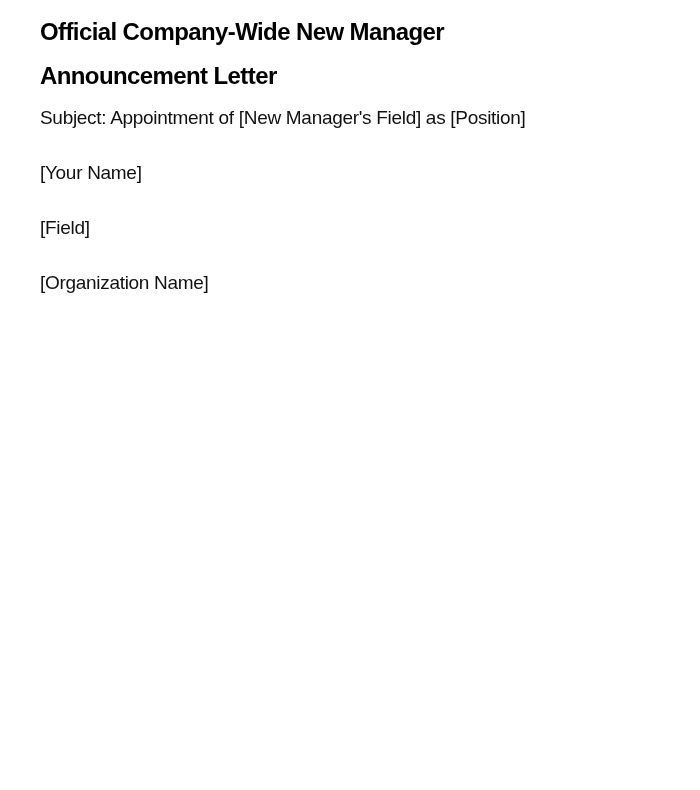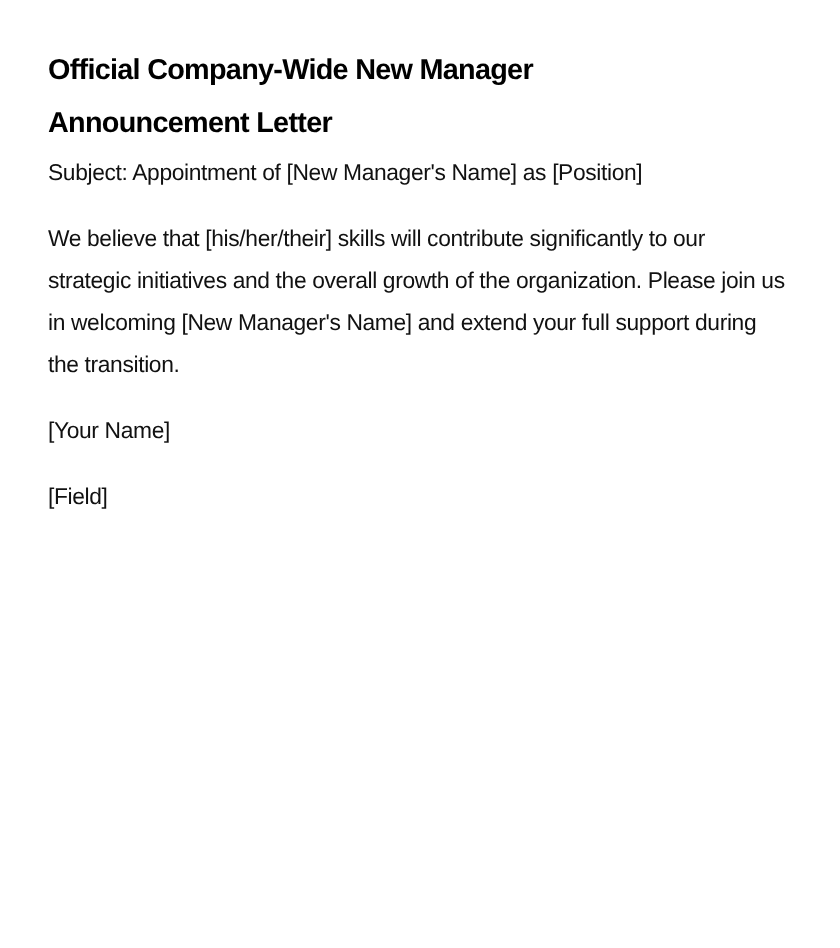--- a/index.html
+++ b/index.html
@@ -9,22 +9,21 @@
     }
     body {
       width: 700px;
       height: 790px;
       overflow: hidden;
       font-family: "Liberation Sans", "DejaVu Sans", sans-serif;
       color: #111111;
     }
     .page {
       position: relative;
-      padding: 22px 40px 0 40px;
-      margin-top: 15px;
+      padding: 10px 40px 0 40px;
     }
     .title {
       font-weight: bold;
       font-size: 24px;
       line-height: 44px;
       letter-spacing: -0.6px;
       margin: 0 0 0 0;
       color: #000000;
       width: 480px;
     }
@@ -36,17 +35,17 @@
       color: #111111;
     }
     .gap { margin-top: 20px; }
     .subject { margin-top: 2px; }
   </style>
 </head>
 <body>
 
 <div class="page">
   <h1 class="title">Official Company-Wide New Manager Announcement Letter</h1>
-  <p class="para subject">Subject: Appointment of [New Manager's Name] as [Position]</p>
-  <p class="para gap">We believe that [his/her/their] skills will contribute significantly to our strategic initiatives and the overall growth of the organization. Please join us in welcoming [New Manager's Name] and extend your full support during the transition.</p>
+  <p class="para subject">Subject: Appointment of [New Manager's Field] as [Position]</p>
   <p class="para gap">[Your Name]</p>
   <p class="para gap">[Field]</p>
+  <p class="para gap">[Organization Name]</p>
 </div>
 
 </body></html>

